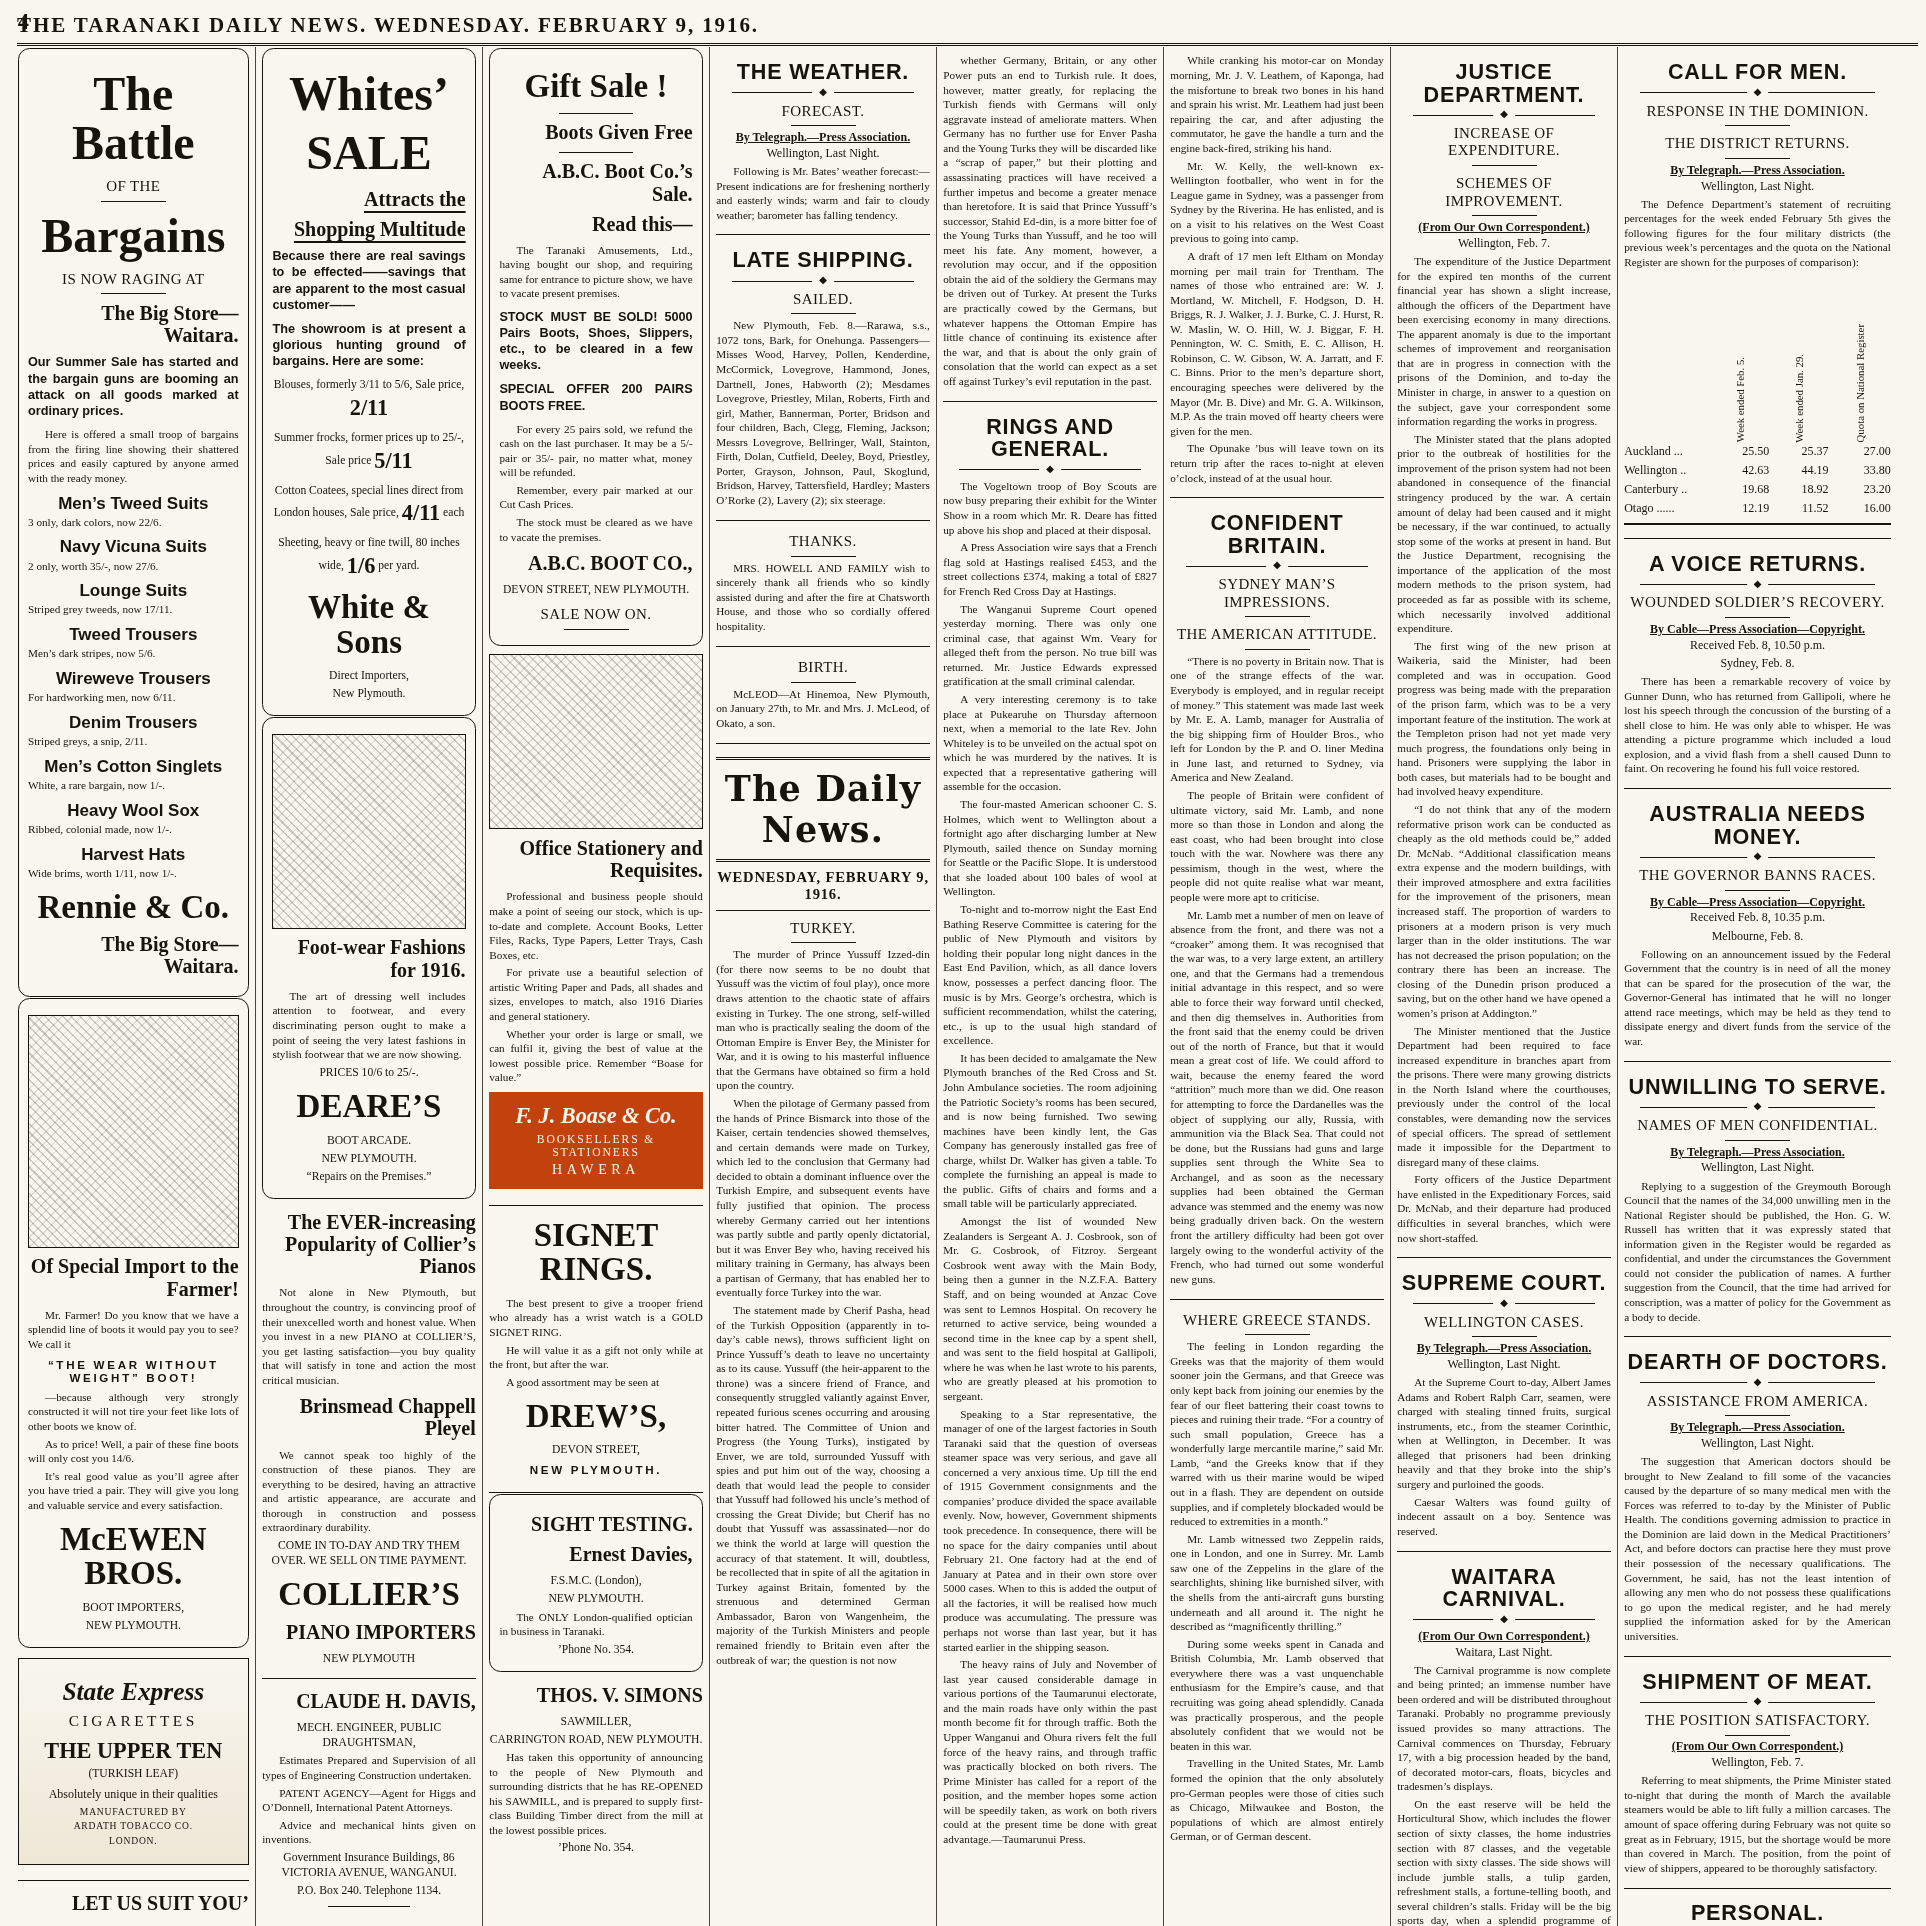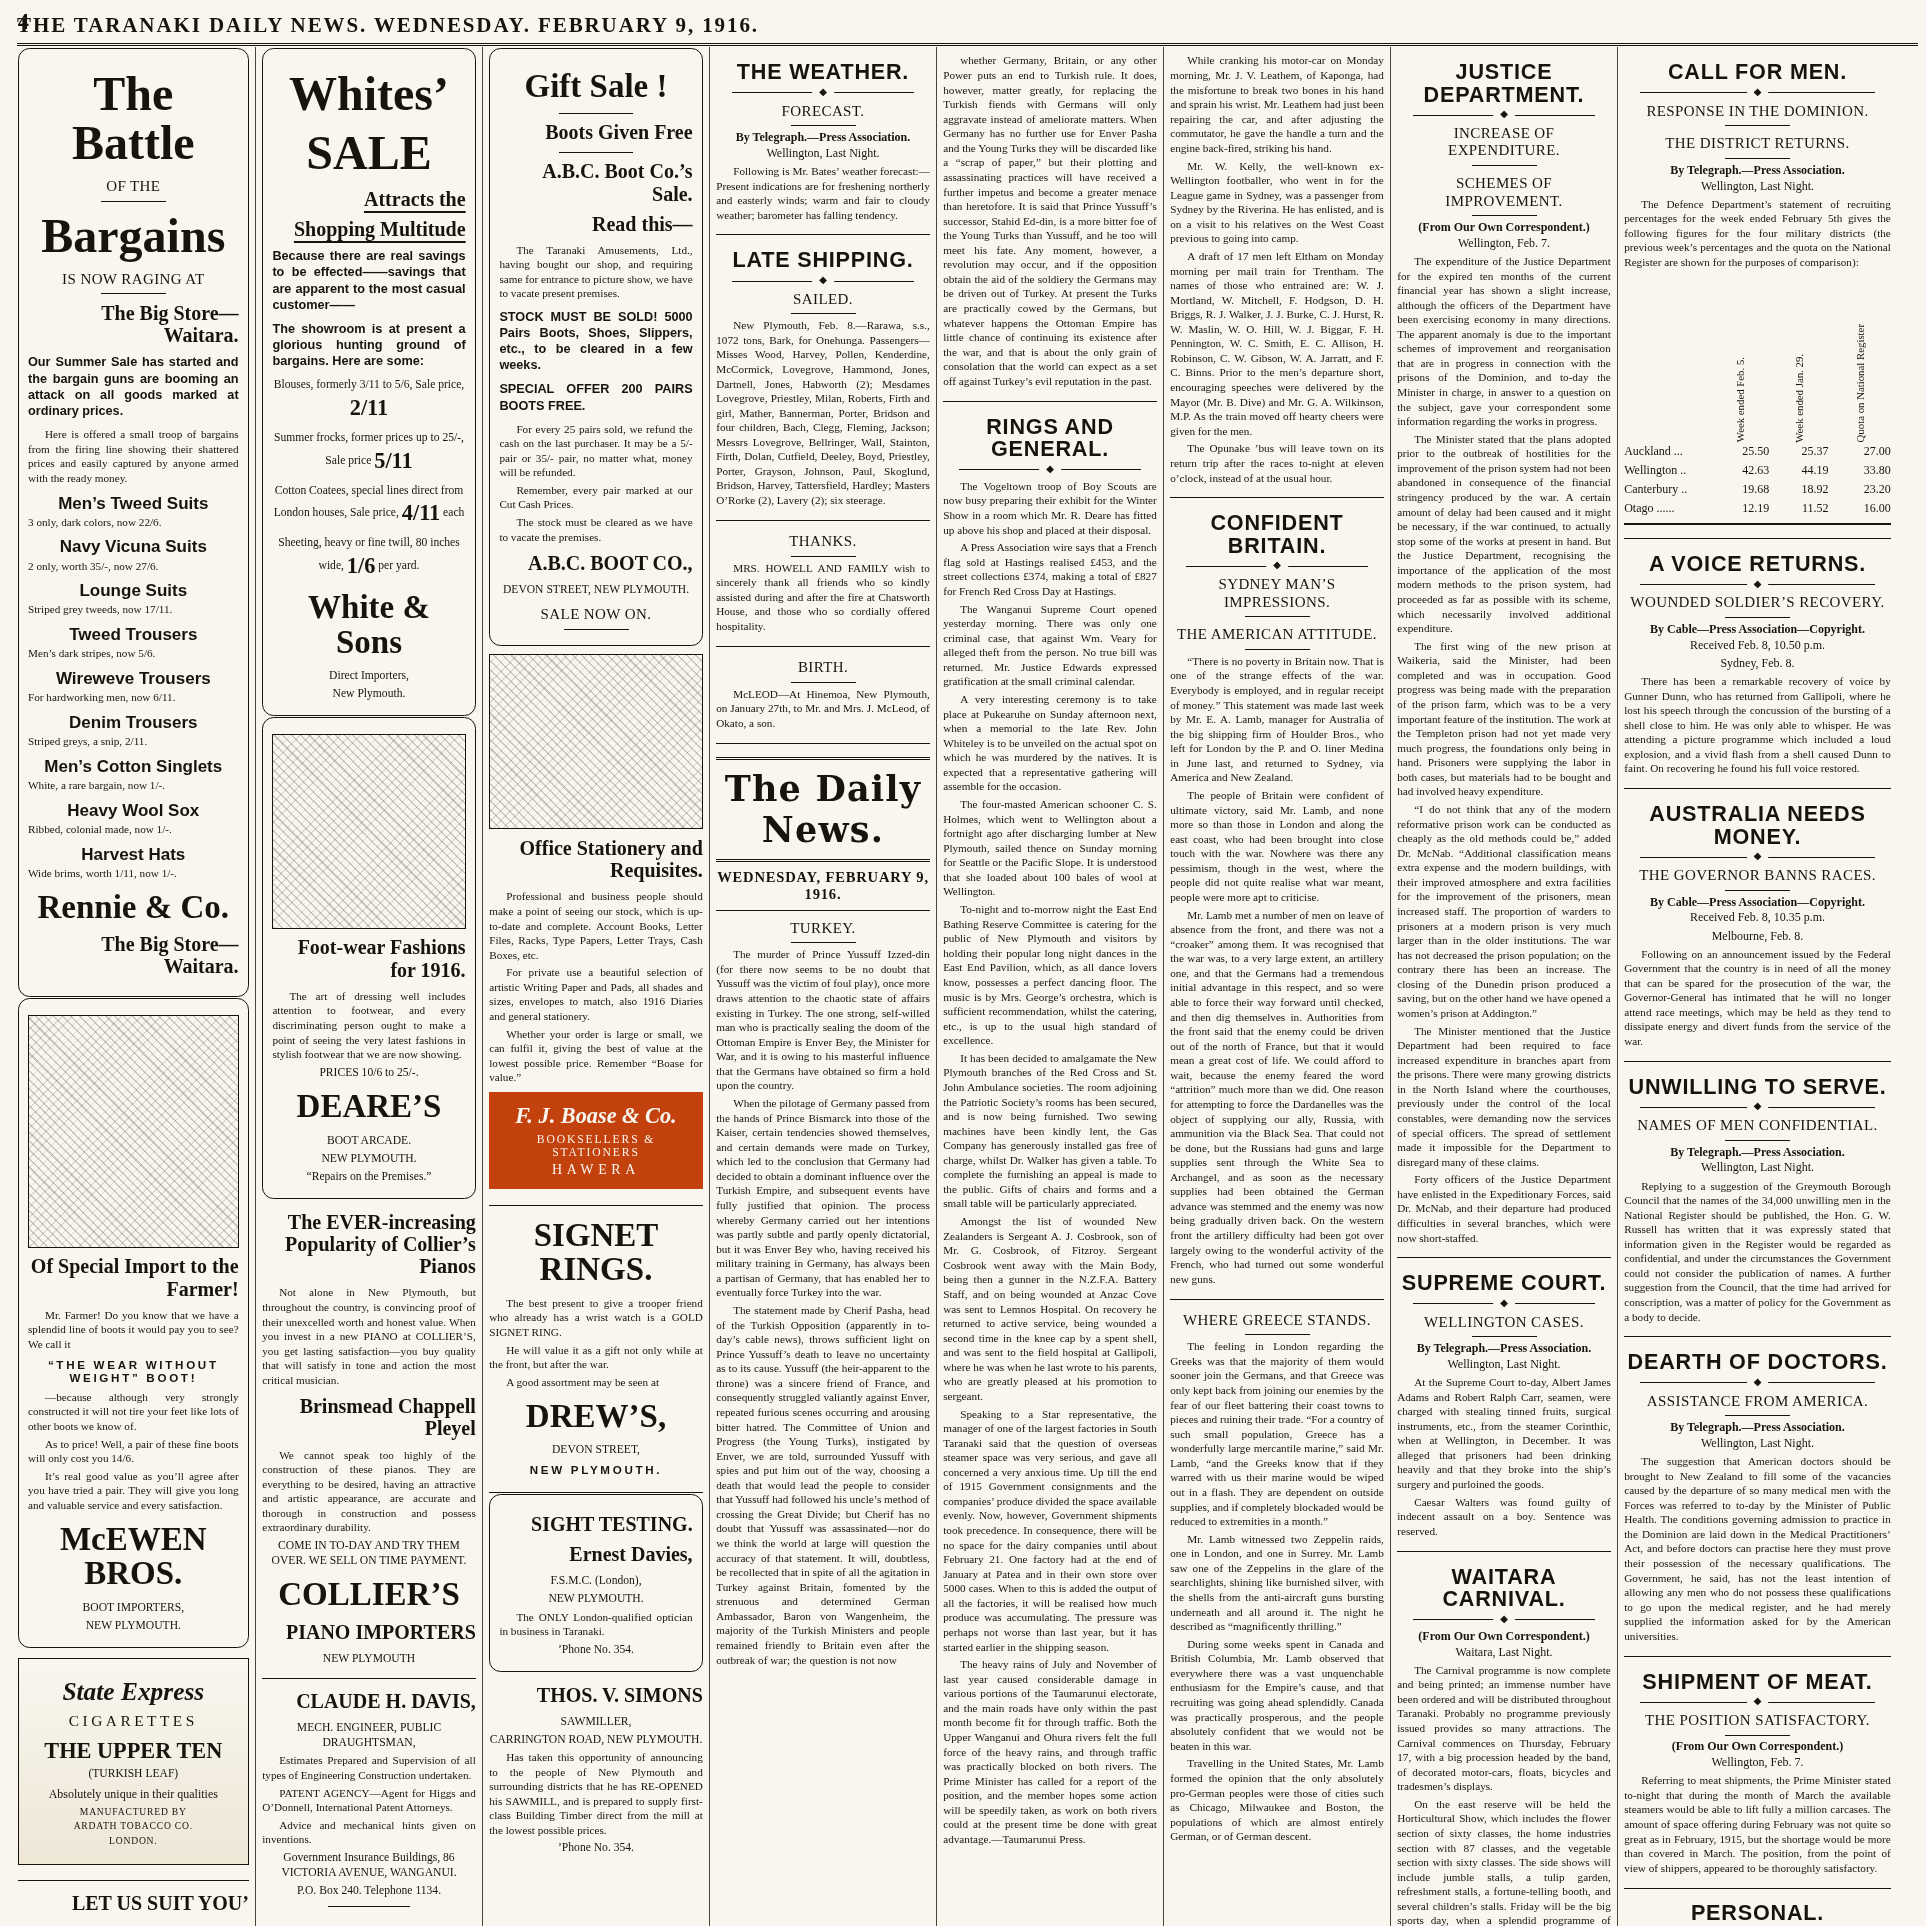--- a/index.html
+++ b/index.html
@@ -22,21 +22,21 @@
   .b-pb{font-family:"Liberation Sans",sans-serif;font-weight:bold;font-size:12.7px;line-height:1.28;text-align:justify;margin:7.7px 0;}
   .b-pc{font-size:11.6px;text-align:center;margin:3.1px 0;line-height:1.3;}
   .b-caps{font-family:"Liberation Sans",sans-serif;font-weight:bold;font-size:11.6px;letter-spacing:2.7px;text-align:center;margin:6.2px 0;}
   .b-dh1{font-weight:bold;font-size:48px;line-height:1.02;text-align:center;margin:10px 0;}
   .b-dh2{font-weight:bold;font-size:33px;line-height:1.04;text-align:center;margin:9.2px 0;}
   .b-dh3{font-family:Liberation Serif, serif;font-weight:bold;font-size:20px;line-height:1.12;text-align:right;margin:7.7px 0;}
   .u{text-decoration:underline;text-underline-offset:4.6px;text-decoration-thickness:1.5px;}
   .b-h{font-family:"Liberation Sans",sans-serif;font-weight:bold;font-size:21.6px;letter-spacing:0.8px;text-align:center;margin:10.8px 0 3.9px;line-height:1.05;}
   .b-sh{font-size:15px;text-align:center;letter-spacing:0.4px;margin:9.2px 0 3.9px;line-height:1.15;}
   .b-sh::after{content:"";display:block;width:65px;border-top:1.2px solid #17130d;margin:5.4px auto 0;}
-  .b-by{font-size:12px;font-weight:bold;text-align:center;margin:3.9px 0 0.8px;}
+  .b-by{font-size:12px;font-weight:bold;text-align:center;margin:3.9px 0 0.8px;text-decoration:underline;}
   .b-dl{font-size:12px;text-align:center;margin:0.8px 0 3.1px;}
   .b-bl{font-family:"DejaVu Serif",serif;font-weight:bold;font-size:35px;letter-spacing:1.2px;text-align:center;padding:8.5px 0;
         border-top:3.9px double #17130d;border-bottom:3.9px double #17130d;margin:10px 0 0;}
   .b-date{font-size:14.6px;font-weight:bold;text-align:center;letter-spacing:0.8px;padding:7px 0;border-bottom:1.2px solid #17130d;margin-bottom:6.2px;}
   .b-rule{border-top:1.2px solid #17130d;width:38%;margin:7.7px auto;}
   .b-orn{position:relative;border-top:1.2px solid #17130d;margin:8.5px 15.4px;}
   .b-orn::after{content:"◆";position:absolute;left:50%;top:-7.7px;transform:translateX(-50%);
         background:#f8f6ef;padding:0 7px;font-size:10px;}
   .b-img{border:1.2px solid #17130d;margin:4.6px 0;
         background:repeating-linear-gradient(45deg,rgba(23,19,13,.20) 0 1.5px,transparent 1.5px 6.2px),
@@ -288,21 +288,21 @@
       <div class="col">
         <section class="sec">
           <div class="b-p">whether Germany, Britain, or any other Power puts an end to Turkish rule. It does, however, matter greatly, for replacing the Turkish fiends with Germans will only aggravate instead of ameliorate matters. When Germany has no further use for Enver Pasha and the Young Turks they will be discarded like a “scrap of paper,” but their plotting and assassinating practices will have received a further impetus and become a greater menace than heretofore. It is said that Prince Yussuff’s successor, Stahid Ed-din, is a more bitter foe of the Young Turks than Yussuff, and he too will meet his fate. Any moment, however, a revolution may occur, and if the opposition obtain the aid of the soldiery the Germans may be driven out of Turkey. At present the Turks are practically cowed by the Germans, but whatever happens the Ottoman Empire has little chance of continuing its existence after the war, and that is about the only grain of consolation that the world can expect as a set off against Turkey’s evil reputation in the past.</div>
         </section>
         <section class="sec">
           <div class="b-h">RINGS AND GENERAL.</div>
           <div class="b-orn"></div>
           <div class="b-p">The Vogeltown troop of Boy Scouts are now busy preparing their exhibit for the Winter Show in a room which Mr. R. Deare has fitted up above his shop and placed at their disposal.</div>
           <div class="b-p">A Press Association wire says that a French flag sold at Hastings realised £453, and the street collections £374, making a total of £827 for French Red Cross Day at Hastings.</div>
           <div class="b-p">The Wanganui Supreme Court opened yesterday morning. There was only one criminal case, that against Wm. Veary for alleged theft from the person. No true bill was returned. Mr. Justice Edwards expressed gratification at the small criminal calendar.</div>
-          <div class="b-p">A very interesting ceremony is to take place at Pukearuhe on Sunday afternoon next, when a memorial to the late Rev. John Whiteley is to be unveiled on the actual spot on which he was murdered by the natives. It is expected that a representative gathering will assemble for the occasion.</div>
+          <div class="b-p">A very interesting ceremony is to take place at Pukearuhe on Thursday afternoon next, when a memorial to the late Rev. John Whiteley is to be unveiled on the actual spot on which he was murdered by the natives. It is expected that a representative gathering will assemble for the occasion.</div>
           <div class="b-p">The four-masted American schooner C. S. Holmes, which went to Wellington about a fortnight ago after discharging lumber at New Plymouth, sailed thence on Sunday morning for Seattle or the Pacific Slope. It is understood that she loaded about 100 bales of wool at Wellington.</div>
           <div class="b-p">To-night and to-morrow night the East End Bathing Reserve Committee is catering for the public of New Plymouth and visitors by holding their popular long night dances in the East End Pavilion, which, as all dance lovers know, possesses a perfect dancing floor. The music is by Mrs. George’s orchestra, which is sufficient recommendation, whilst the catering, etc., is up to the usual high standard of excellence.</div>
           <div class="b-p">It has been decided to amalgamate the New Plymouth branches of the Red Cross and St. John Ambulance societies. The room adjoining the Patriotic Society’s rooms has been secured, and is now being furnished. Two sewing machines have been kindly lent, the Gas Company has generously installed gas free of charge, whilst Dr. Walker has given a table. To complete the furnishing an appeal is made to the public. Gifts of chairs and forms and a small table will be particularly appreciated.</div>
           <div class="b-p">Amongst the list of wounded New Zealanders is Sergeant A. J. Cosbrook, son of Mr. G. Cosbrook, of Fitzroy. Sergeant Cosbrook went away with the Main Body, being then a gunner in the N.Z.F.A. Battery Staff, and on being wounded at Anzac Cove was sent to Lemnos Hospital. On recovery he returned to active service, being wounded a second time in the knee cap by a spent shell, and was sent to the field hospital at Gallipoli, where he was when he last wrote to his parents, who are greatly pleased at his promotion to sergeant.</div>
           <div class="b-p">Speaking to a Star representative, the manager of one of the largest factories in South Taranaki said that the question of overseas steamer space was very serious, and gave all concerned a very anxious time. Up till the end of 1915 Government consignments and the companies’ produce divided the space available evenly. Now, however, Government shipments took precedence. In consequence, there will be no space for the dairy companies until about February 21. One factory had at the end of January at Patea and in their own store over 5000 cases. When to this is added the output of all the factories, it will be realised how much produce was accumulating. The pressure was perhaps not worse than last year, but it has started earlier in the shipping season.</div>
           <div class="b-p">The heavy rains of July and November of last year caused considerable damage in various portions of the Taumarunui electorate, and the main roads have only within the past month become fit for through traffic. Both the Upper Wanganui and Ohura rivers felt the full force of the heavy rains, and through traffic was practically blocked on both rivers. The Prime Minister has called for a report of the position, and the member hopes some action will be speedily taken, as work on both rivers could at the present time be done with great advantage.—Taumarunui Press.</div>
         </section>
       </div>
       <div class="col">
         <section class="sec">

